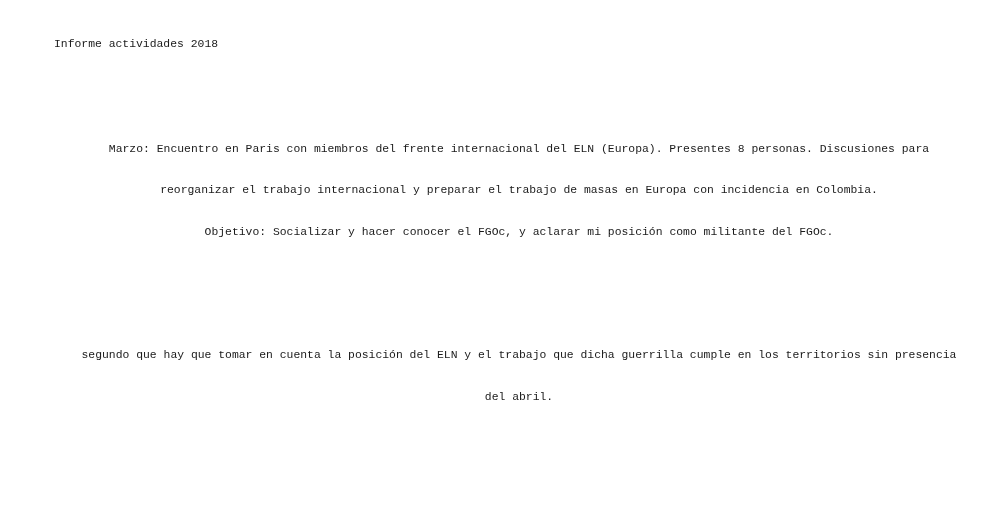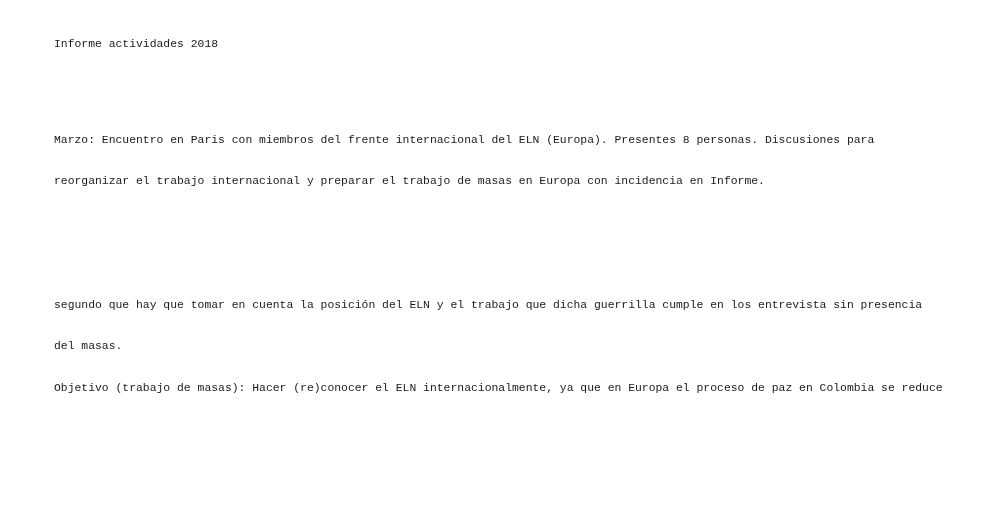--- a/index.html
+++ b/index.html
@@ -3,39 +3,39 @@
 <meta charset="utf-8">
 <style>
   html, body { margin:0; padding:0; background:#ffffff; }
   body { width:1000px; height:530px; overflow:hidden; position:relative; }
   .page {
     position:absolute; left:54px; top:10px; width:930px;
     font-family:"Liberation Mono", "DejaVu Sans Mono", monospace;
     font-size:11.4px; line-height:13.75px; color:#1a1a1a;
     white-space:pre;
   }
-  .title { margin-bottom:14px; }
-  .entry { margin-bottom:13.75px; }
+  .title { margin-bottom:23px; }
+  .entry { margin-bottom:13.75px;text-align:center; }
   .line { display:block; height:13.75px; }
 </style>
 </head>
 <body>
 
 <div class="page">
   <div class="line title">Informe actividades 2018</div>
 
   <div class="entry">
     <span class="line">Marzo: Encuentro en Paris con miembros del frente internacional del ELN (Europa). Presentes 8 personas. Discusiones para</span>
-    <span class="line">reorganizar el trabajo internacional y preparar el trabajo de masas en Europa con incidencia en Informe.</span>
+    <span class="line">reorganizar el trabajo internacional y preparar el trabajo de masas en Europa con incidencia en Colombia.</span>
+    <span class="line">Objetivo: Socializar y hacer conocer el FGOc, y aclarar mi posición como militante del FGOc.</span>
   </div>
 
   <div class="entry">
-    <span class="line">segundo que hay que tomar en cuenta la posición del ELN y el trabajo que dicha guerrilla cumple en los entrevista sin presencia</span>
-    <span class="line">del masas.</span>
-    <span class="line">Objetivo (trabajo de masas): Hacer (re)conocer el ELN internacionalmente, ya que en Europa el proceso de paz en Colombia se reduce</span>
+    <span class="line">segundo que hay que tomar en cuenta la posición del ELN y el trabajo que dicha guerrilla cumple en los territorios sin presencia</span>
+    <span class="line">del abril.</span>
     
   </div>
 
   
 
   
 
   
 
   

